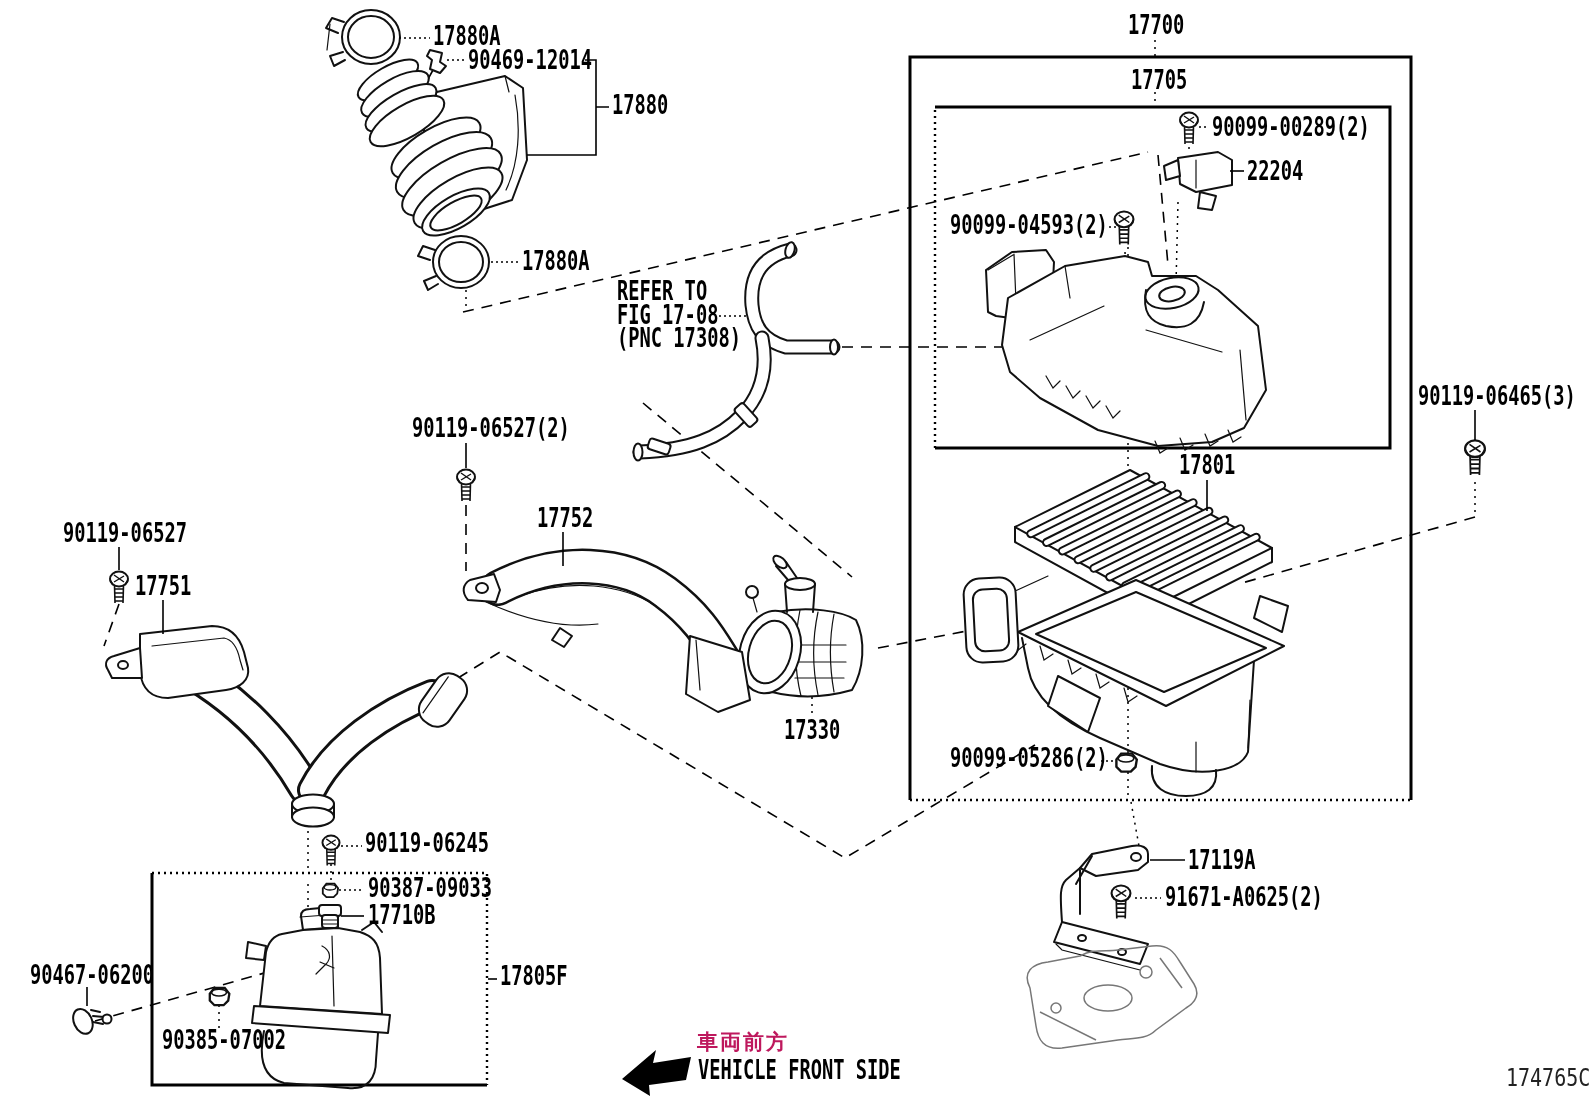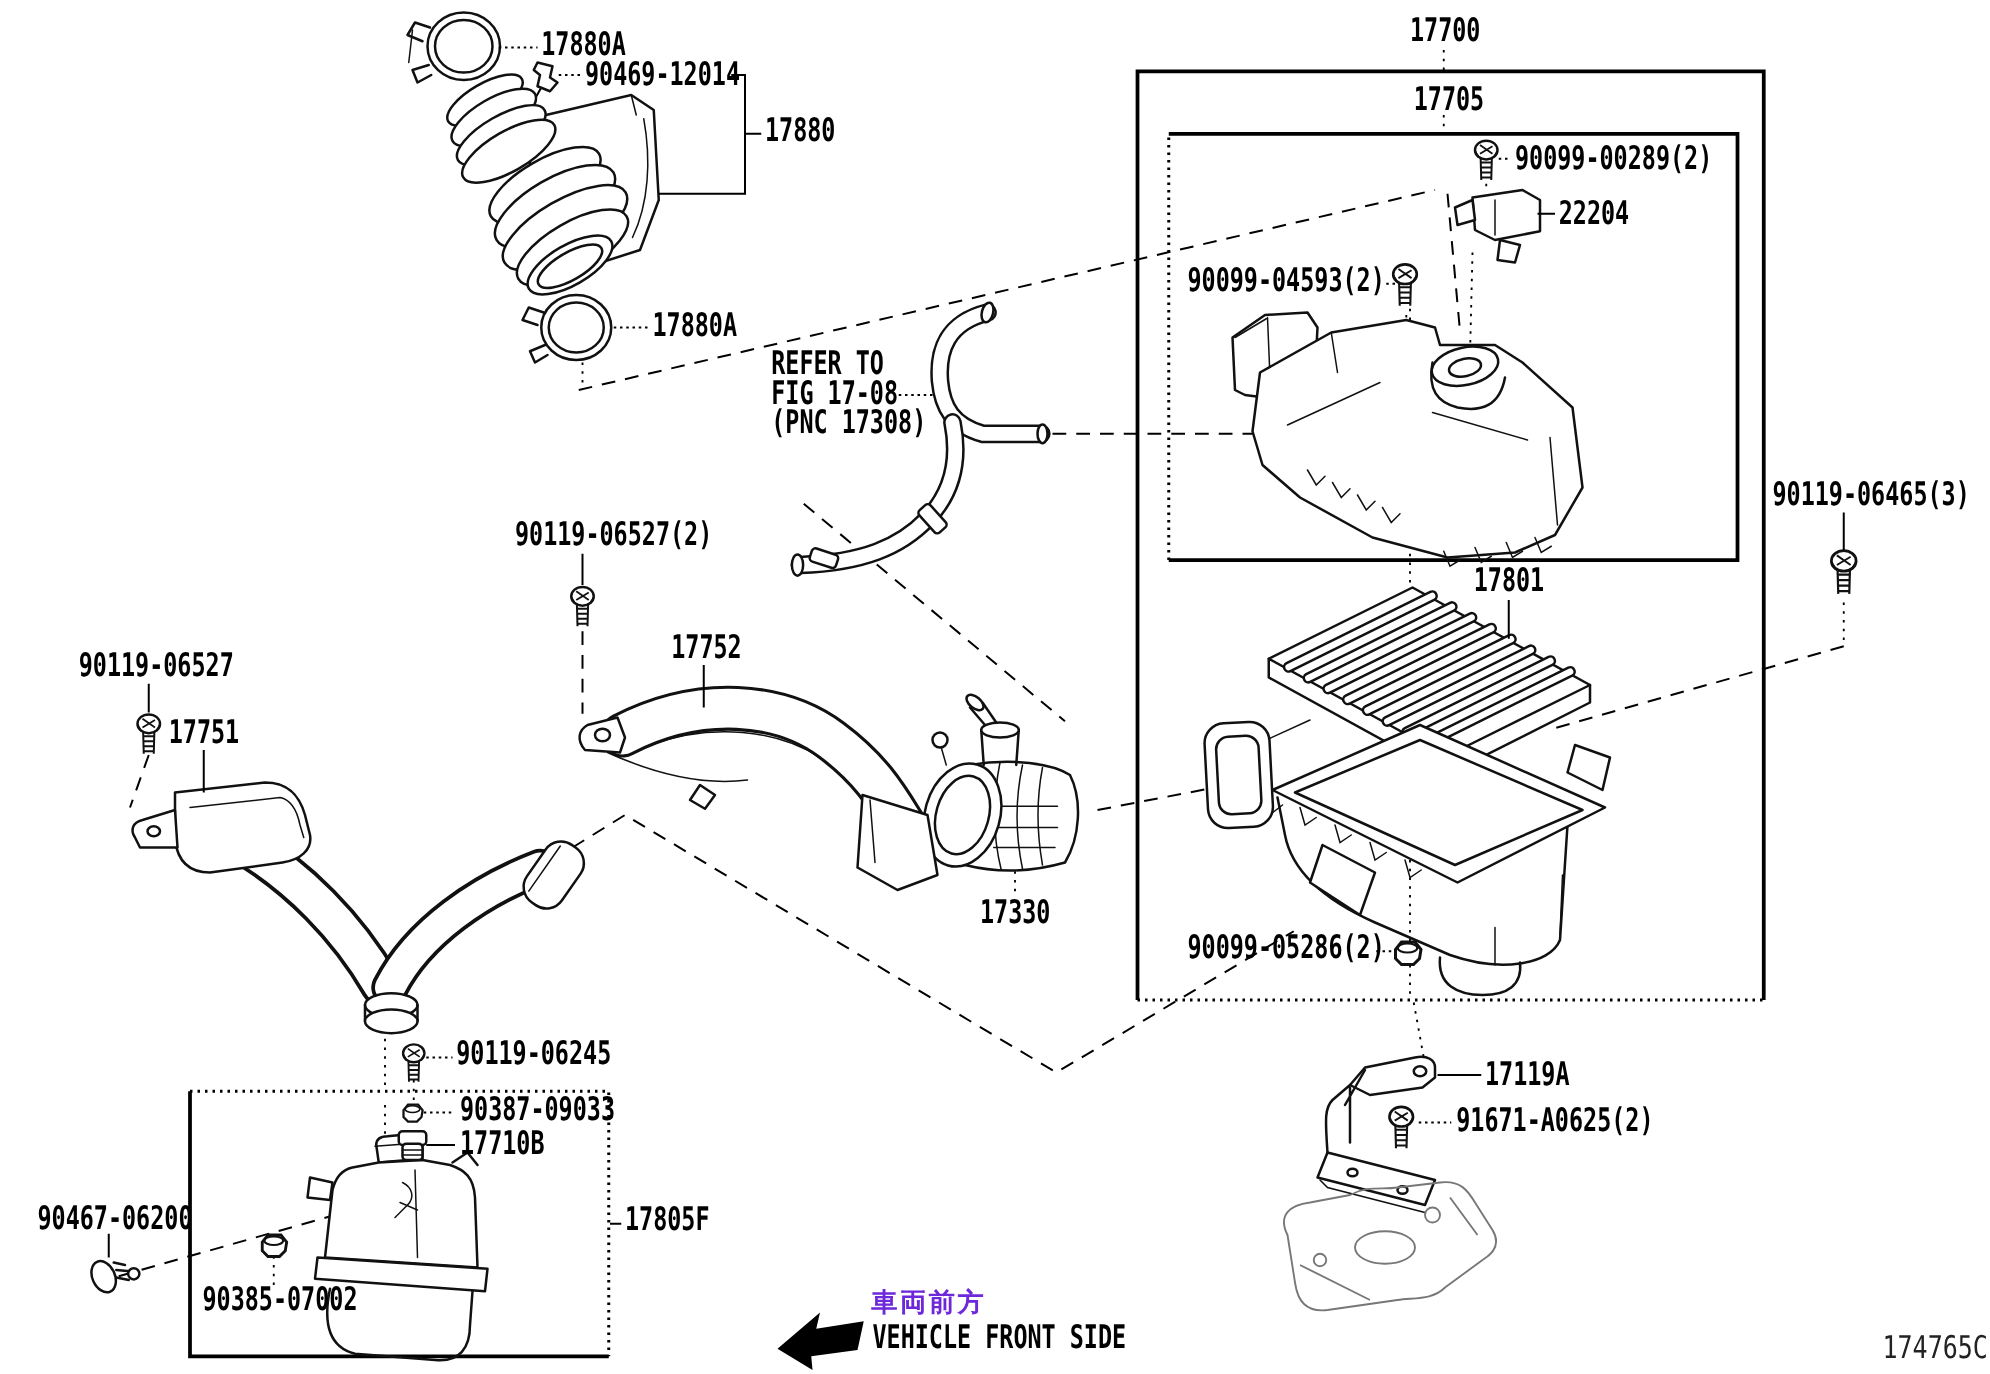--- a/index.html
+++ b/index.html
@@ -3,21 +3,21 @@
 <meta charset="utf-8">
 <style>
   html,body{margin:0;padding:0;background:#fff;}
   .stage{position:relative;width:1592px;height:1099px;background:#ffffff;overflow:hidden;
          font-family:"DejaVu Sans Mono", monospace;padding-left:17px;}
   .stage svg{position:absolute;left:0;top:0;}
   .pn{position:absolute;font-weight:bold;font-size:26px;line-height:1.0;color:#000;
       transform:scaleX(0.72);transform-origin:0 0;white-space:nowrap;}
   .pn .ln{display:block;line-height:23.5px;}
   .jp{position:absolute;font-family:Liberation Sans, sans-serif;font-weight:bold;font-size:21px;
-      color:#6d28d9;white-space:nowrap;letter-spacing:2px;}
+      color:#be185d;white-space:nowrap;letter-spacing:2px;}
   .code{position:absolute;font-weight:normal;font-size:25px;color:#222;
         transform:scaleX(0.8);transform-origin:0 0;}
   
   .o{fill:none;stroke:#111;stroke-width:2;stroke-linejoin:round;stroke-linecap:round;}
   .ow{fill:#fff;stroke:#111;stroke-width:2;stroke-linejoin:round;stroke-linecap:round;}
   .thin{fill:none;stroke:#111;stroke-width:1.2;stroke-linecap:round;}
   .box{fill:none;stroke:#000;stroke-width:3;}
   .boxd{fill:none;stroke:#000;stroke-width:2.4;stroke-dasharray:2 4;}
   .ld{fill:none;stroke:#000;stroke-width:1.5;stroke-dasharray:2 3;}
   .ls{fill:none;stroke:#000;stroke-width:1.6;}

